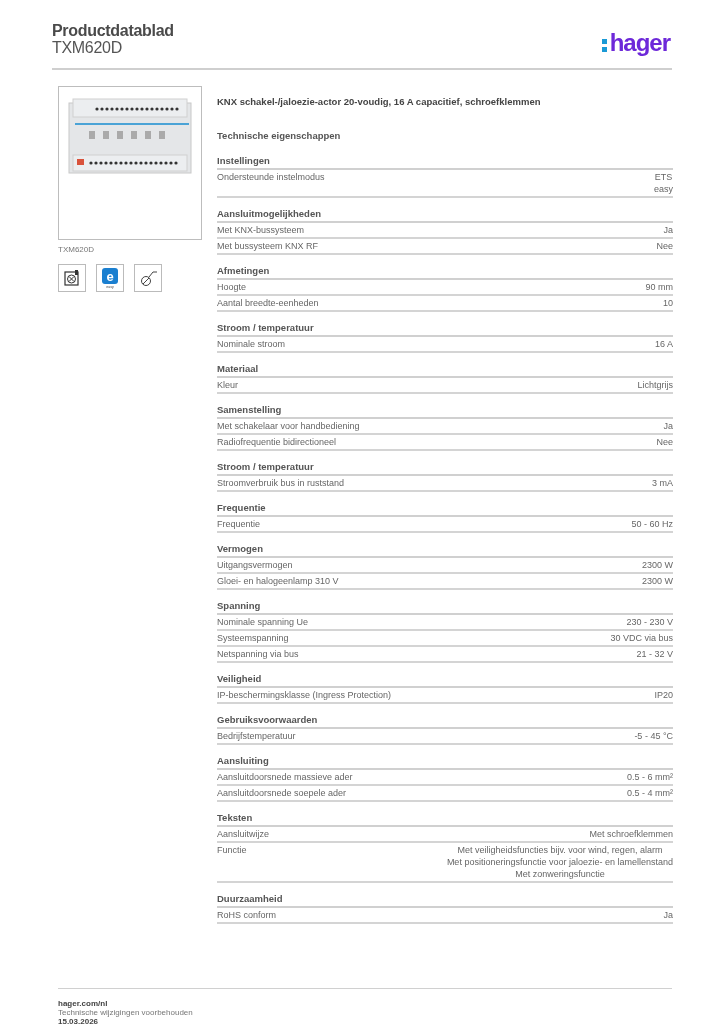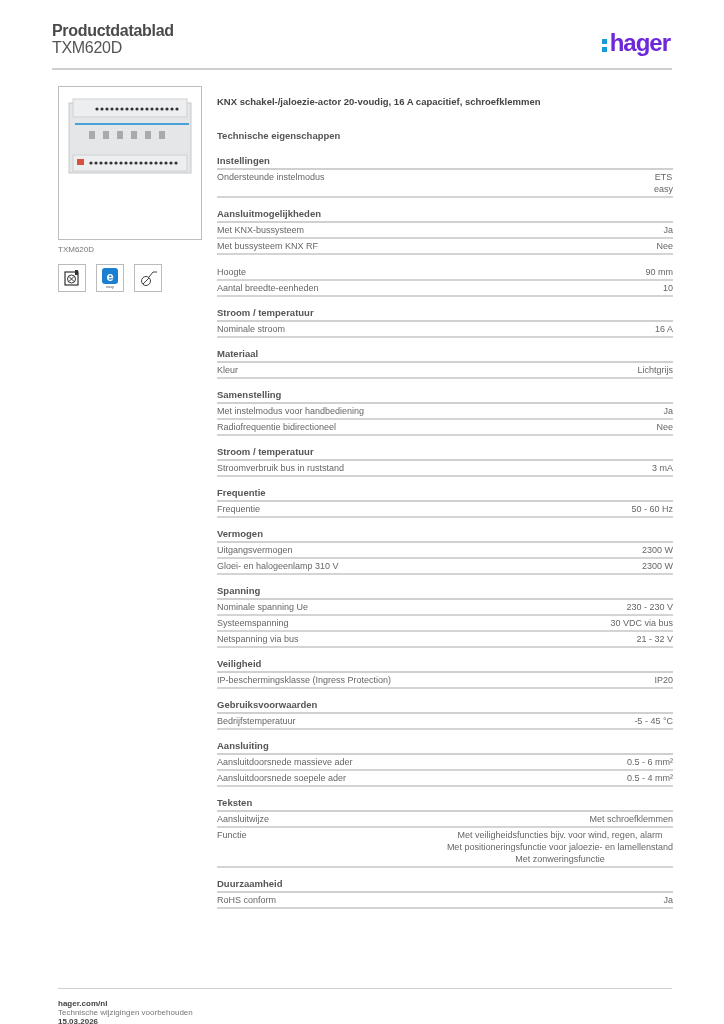--- a/index.html
+++ b/index.html
@@ -143,20 +143,21 @@
         <div class="row">
           <span>Met KNX-bussysteem</span>
           <span class="val">Ja</span>
         </div>
         <div class="row">
           <span>Met bussysteem KNX RF</span>
           <span class="val">Nee</span>
         </div>
       </div>
       <div class="section">
+        <div class="sec-h">Afmetingen</div>
         <div class="row">
           <span>Hoogte</span>
           <span class="val">90 mm</span>
         </div>
         <div class="row">
           <span>Aantal breedte-eenheden</span>
           <span class="val">10</span>
         </div>
       </div>
       <div class="section">
@@ -169,21 +170,21 @@
       <div class="section">
         <div class="sec-h">Materiaal</div>
         <div class="row">
           <span>Kleur</span>
           <span class="val">Lichtgrijs</span>
         </div>
       </div>
       <div class="section">
         <div class="sec-h">Samenstelling</div>
         <div class="row">
-          <span>Met instelmodus voor handbediening</span>
+          <span>Met schakelaar voor handbediening</span>
           <span class="val">Ja</span>
         </div>
         <div class="row">
           <span>Radiofrequentie bidirectioneel</span>
           <span class="val">Nee</span>
         </div>
       </div>
       <div class="section">
         <div class="sec-h">Stroom / temperatuur</div>
         <div class="row">

